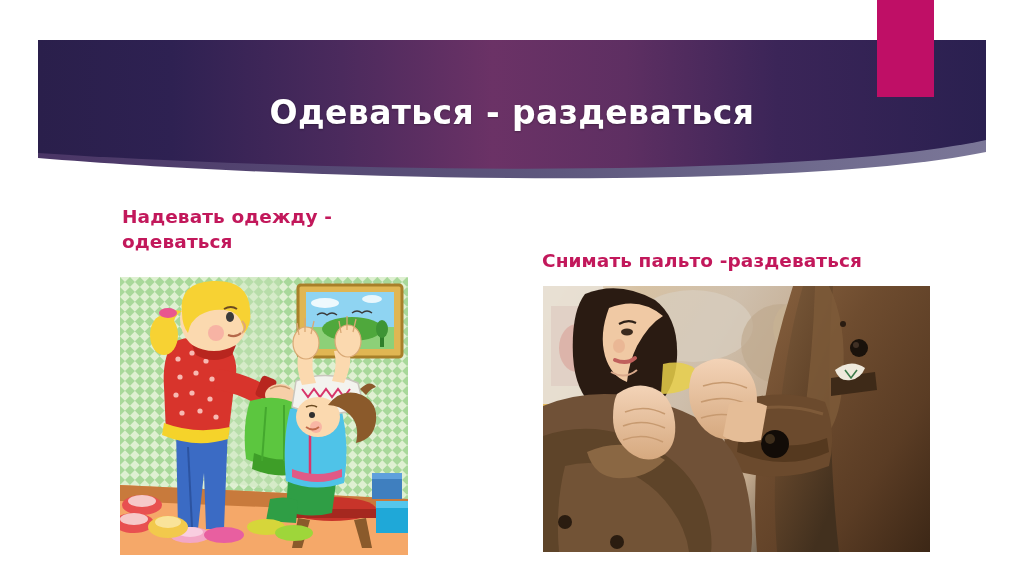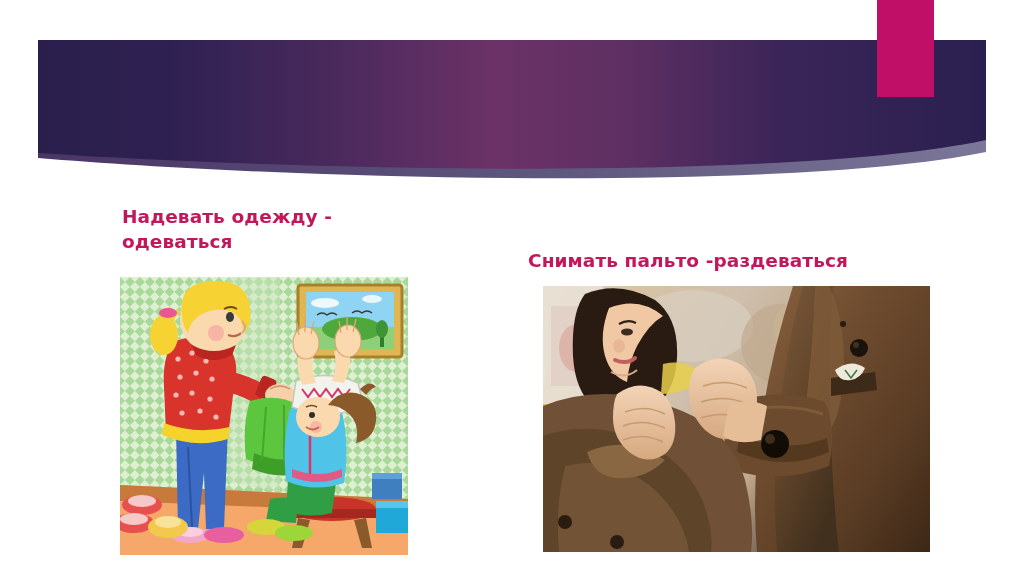--- a/index.html
+++ b/index.html
@@ -70,21 +70,21 @@
     line-height: 25px;
     letter-spacing: 0.1px;
     font-family: "DejaVu Sans", "Liberation Sans", sans-serif;
   }
   #caption-left {
     left: 105px;
     top: 14px;
     width: 300px;
   }
   #caption-right {
-    left: 511px;
+    left: 525px;
     top: 58px;
     width: 410px;
     white-space: nowrap;
   }
 
   
   .picture {
     position: absolute;
     overflow: hidden;
   }
@@ -131,20 +131,21 @@
         </clipPath>
       </defs>
 
       <path d="M38,40 L986,40 L986,152 C790,192 300,180 38,158 Z" fill="url(#underGrad)"></path>
 
       <path d="M38,40 L986,40 L986,140 C800,180 320,172 38,153 Z" fill="url(#bannerGrad)"></path>
 
       <rect x="877" y="0" width="57" height="97" fill="#BF0F66"></rect>
     </svg>
 
+    <div id="slide-title">Одеваться - раздеваться</div>
   </div>
 
   <div id="content-area">
 
     <div class="caption" id="caption-left">Надевать одежду - одеваться</div>
 
     <div class="caption" id="caption-right">Снимать пальто -раздеваться</div>
 
     <div class="picture" id="picture-dressing">
       <svg viewBox="0 0 288 278" preserveAspectRatio="none">

